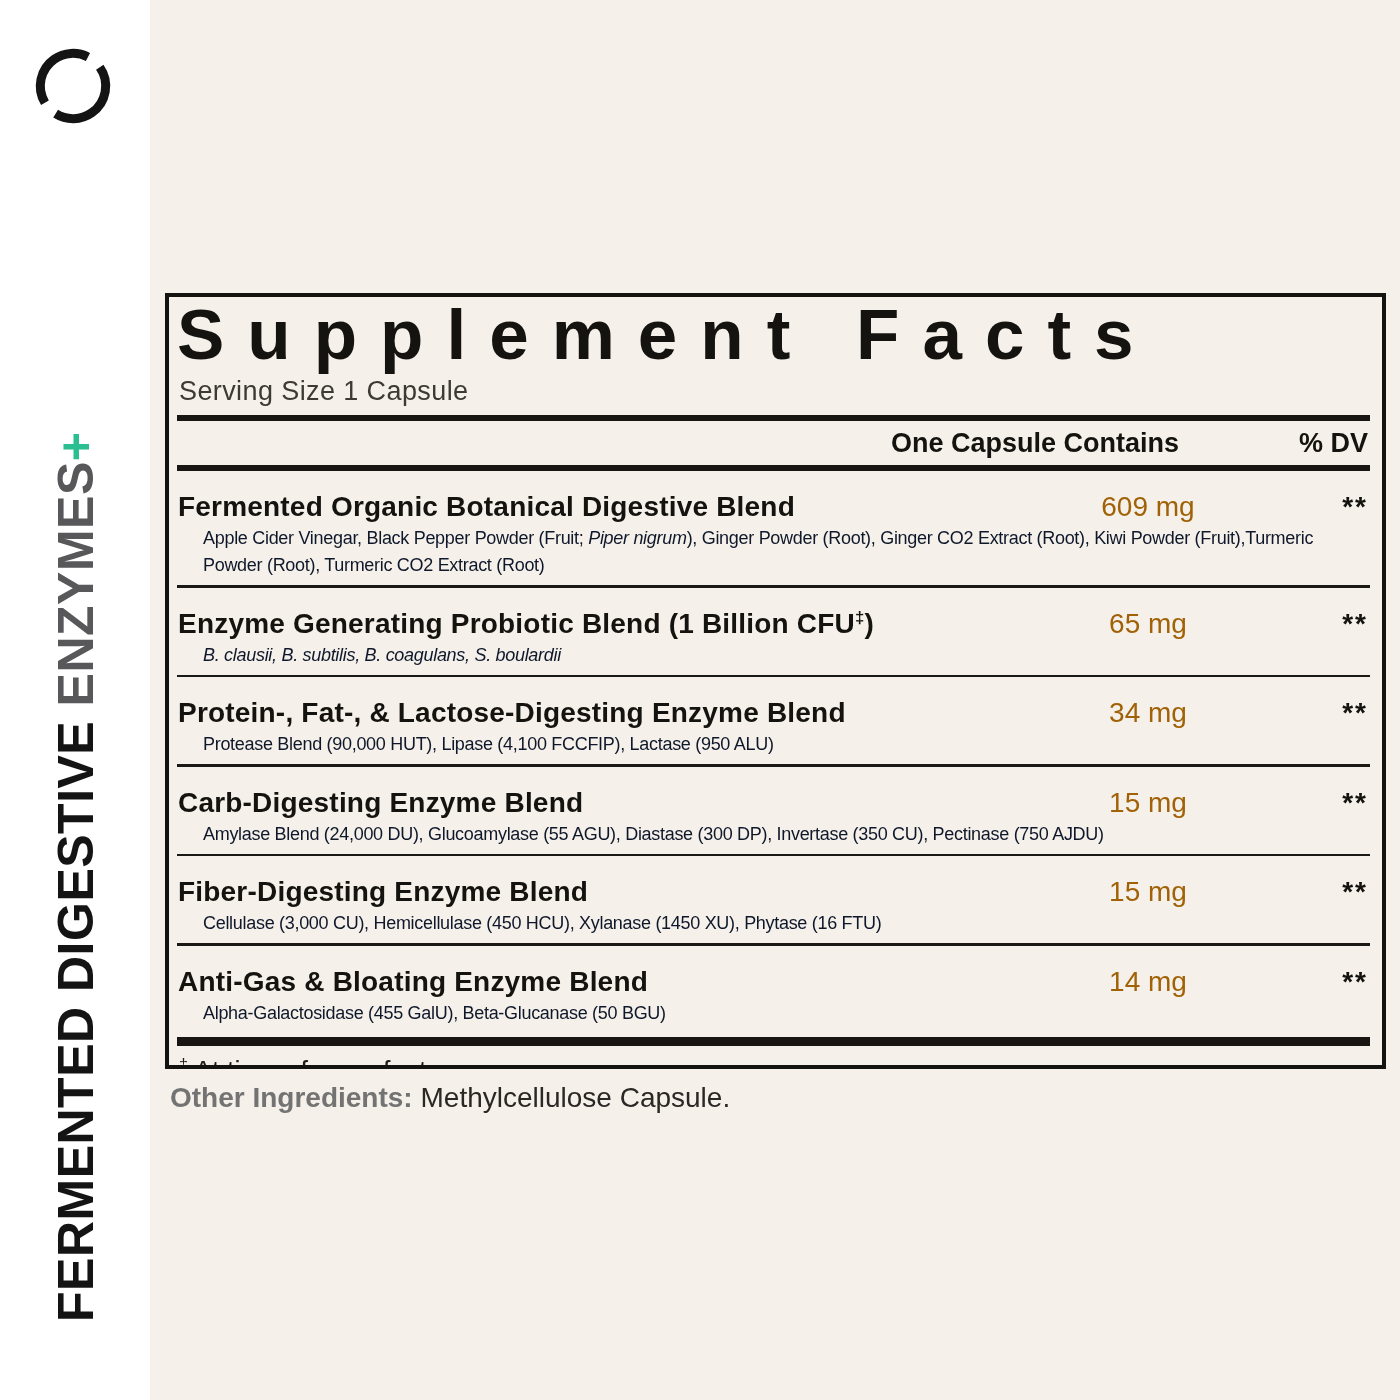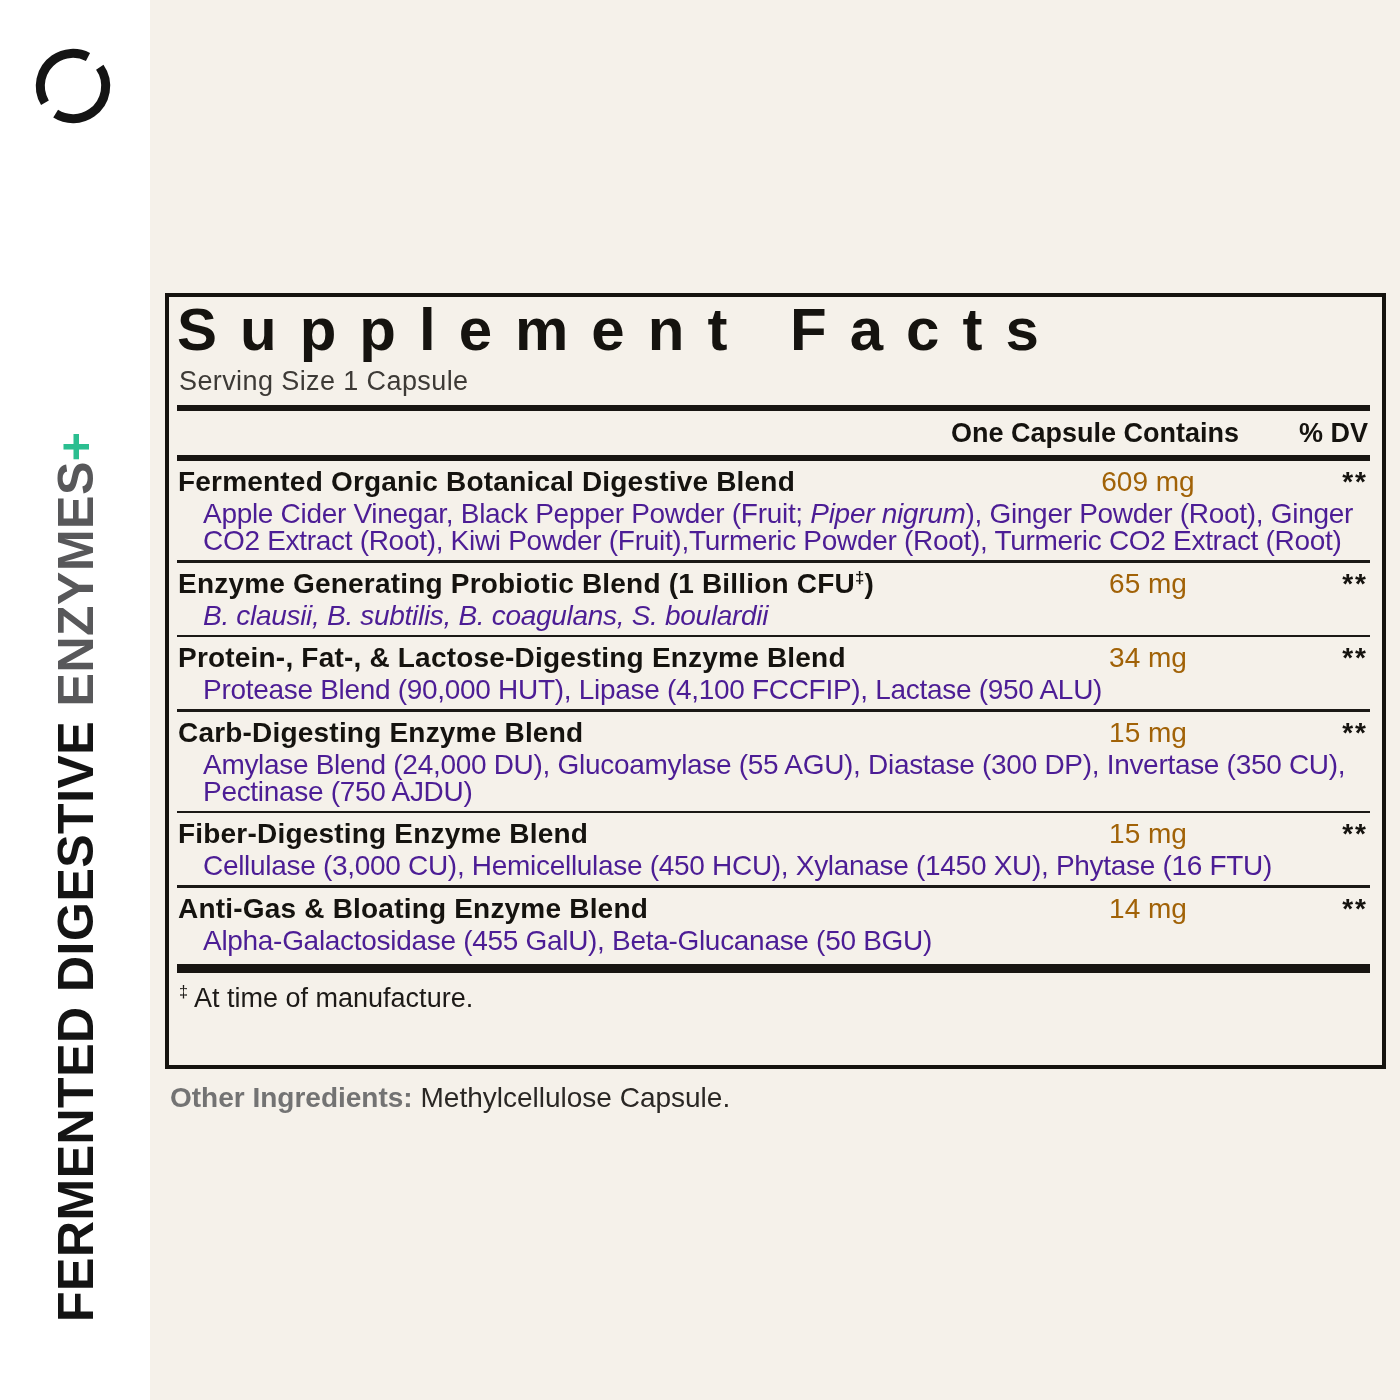--- a/index.html
+++ b/index.html
@@ -15,40 +15,40 @@
     position:absolute;left:46px;top:1322px;transform:rotate(-90deg);transform-origin:0 0;
     white-space:nowrap;font-weight:bold;font-size:50px;letter-spacing:.5px;color:#141414;
     line-height:60px;
   }
   
   .panel{
     position:absolute;left:165px;top:293px;width:1221px;height:776px;box-sizing:border-box;
     border:4px solid #15130f;overflow:hidden;
   }
   .title{
-    font-size:60px;font-weight:bold;line-height:.95;letter-spacing:23px;white-space:nowrap;
+    font-size:71px;font-weight:bold;line-height:.95;letter-spacing:23px;white-space:nowrap;
     margin:4px 0 0 8px;color:#15130f;
   }
   .serving{font-size:27px;color:#3d3a36;margin:8px 0 8px 10px;letter-spacing:.4px;}
   .bar{background:#181512;margin:0 12px 0 8px;}
   .bar-md{height:6px;}
   .bar-lg{height:9px;margin-top:4px;}
   .colhead{
     display:flex;justify-content:flex-end;align-items:baseline;
     font-weight:bold;font-size:27px;padding:7px 14px 6px 0;color:#15130f;
   }
-  .colhead .contains{margin-right:60px;}
+  .colhead .contains{margin-right:120px;}
   .rows{}
   .hr{height:2.5px;background:#1b1916;margin:0 12px 0 8px;}
-  .row{padding:5px 0 6px;border-radius:17px;}
+  .row{padding:20px 0 6px;border-radius:17px;}
   .rowline{display:flex;align-items:baseline;}
   .rname{flex:1;font-weight:bold;font-size:28px;line-height:30px;padding-left:9px;letter-spacing:.2px;color:#15130f;}
   .ramt{width:200px;text-align:center;font-size:28px;line-height:30px;color:#a16207;}
   .rdv{width:120px;text-align:right;padding-right:14px;font-weight:bold;font-size:28px;letter-spacing:2px;color:#15130f;}
-  .rdesc{font-size:28px;line-height:27px;letter-spacing:-.3px;padding:2px 10px 0 34px;color:#4c1d95;}
+  .rdesc{font-size:18px;line-height:27px;letter-spacing:-.3px;padding:2px 10px 0 34px;color:#0f172a;}
   .it{font-style:italic;}
   sup{font-size:60%;vertical-align:super;line-height:0;}
   .footnotes{padding:8px 0 0 10px;font-size:27px;line-height:34px;color:#1d1a17;}
   
   .other{position:absolute;left:170px;top:1082px;font-size:28px;color:#2a2724;}
   .other .b{font-weight:bold;color:#737373;}
 </style>
 </head>
 <body>
 

